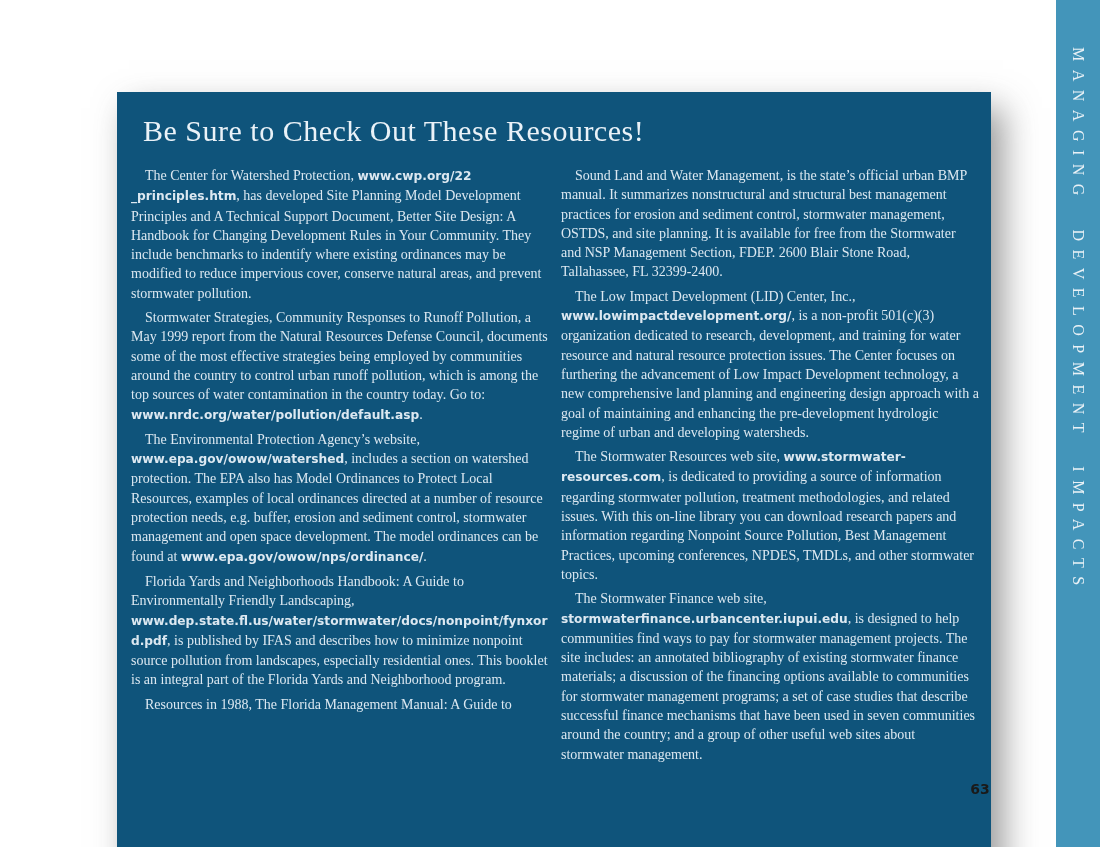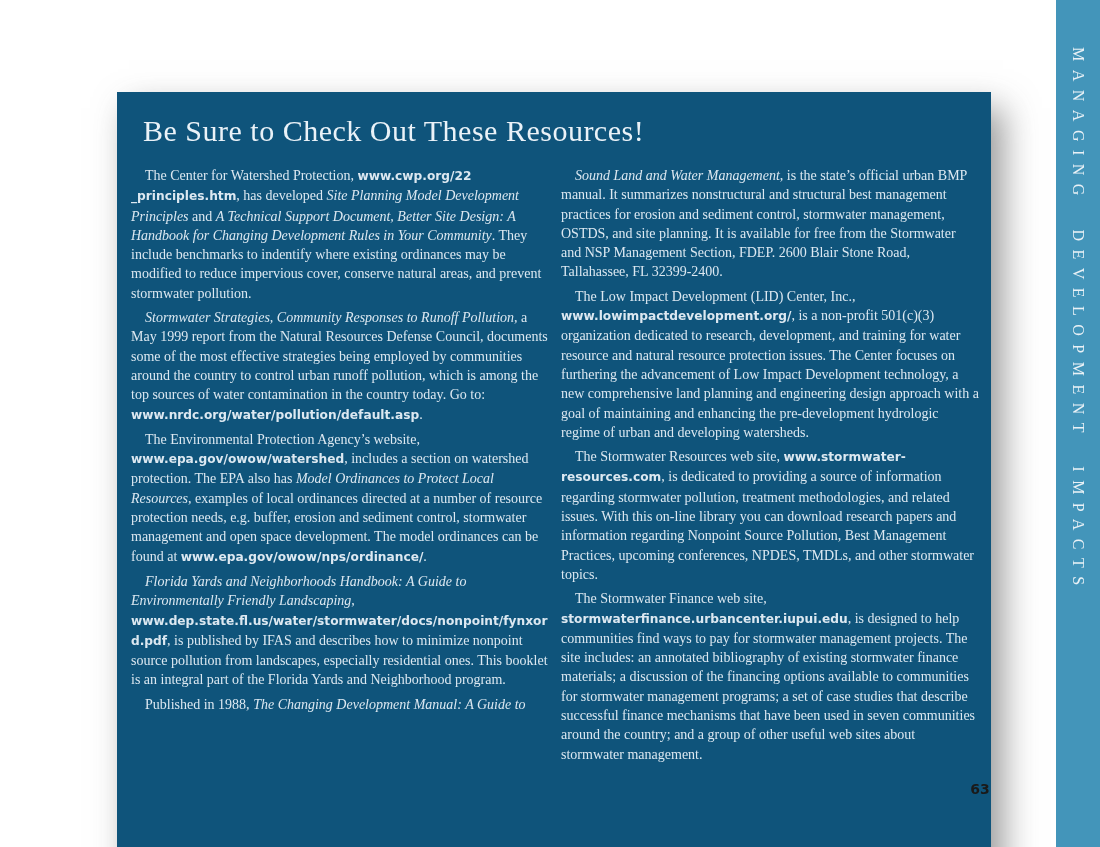--- a/index.html
+++ b/index.html
@@ -50,21 +50,21 @@
   .col{flex:1 1 0;min-width:0;}
 
   .para{
     font-size:14px;
     line-height:19.3px;
     color:var(--body-text);
     text-indent:14px;
     margin-bottom:5px;
   }
   .seg-n{font-family:"Liberation Serif",serif;}
-  .seg-i{font-family:"Liberation Serif",serif;font-style:italic;}
+  .seg-i{font-family:"Liberation Serif",serif;}
   .seg-b{
     font-family:"DejaVu Sans","Liberation Sans",sans-serif;
     font-weight:bold;
     font-size:12.2px;
     overflow-wrap:anywhere;
   }
 
   .page-number{
     position:absolute;left:960px;top:781px;width:40px;
     text-align:center;
@@ -82,21 +82,21 @@
 </div>
 
 <div class="panel">
   <h1 class="panel-title">Be Sure to Check Out These Resources!</h1>
   <div class="columns">
     <div class="col" id="col-left">
         <p class="para"><span class="seg-n">The Center for Watershed Protection, </span><span class="seg-b">www.cwp.org/22 _principles.htm</span><span class="seg-n">, has developed </span><span class="seg-i">Site Planning Model Development Principles</span><span class="seg-n"> and </span><span class="seg-i">A Technical Support Document, Better Site Design: A Handbook for Changing Development Rules in Your Community</span><span class="seg-n">. They include benchmarks to indentify where existing ordinances may be modified to reduce impervious cover, conserve natural areas, and prevent stormwater pollution.</span></p>
         <p class="para"><span class="seg-i">Stormwater Strategies, Community Responses to Runoff Pollution</span><span class="seg-n">, a May 1999 report from the Natural Resources Defense Council, documents some of the most effective strategies being employed by communities around the country to control urban runoff pollution, which is among the top sources of water contamination in the country today. Go to: </span><span class="seg-b">www.nrdc.org/water/pollution/default.asp</span><span class="seg-n">.</span></p>
         <p class="para"><span class="seg-n">The Environmental Protection Agency’s website, </span><span class="seg-b">www.epa.gov/owow/watershed</span><span class="seg-n">,  includes a section on watershed protection. The EPA also has </span><span class="seg-i">Model Ordinances to Protect Local Resources</span><span class="seg-n">, examples of local ordinances directed at a number of resource protection needs, e.g. buffer, erosion and sediment control, stormwater management and open space development. The model ordinances can be found at </span><span class="seg-b">www.epa.gov/owow/nps/ordinance/</span><span class="seg-n">.</span></p>
         <p class="para"><span class="seg-i">Florida Yards and Neighborhoods Handbook: A Guide to Environmentally Friendly Landscaping</span><span class="seg-n">, </span><span class="seg-b">www.dep.state.fl.us/water/stormwater/docs/nonpoint/fynxord.pdf</span><span class="seg-n">, is published by IFAS and describes how to minimize nonpoint source pollution from landscapes, especially residential ones. This booklet is an integral part of the Florida Yards and Neighborhood program.</span></p>
-        <p class="para"><span class="seg-n">Published in 1988, </span><span class="seg-i">The Changing Development Manual: A Guide to</span></p>
+        <p class="para"><span class="seg-n">Resources in 1988, </span><span class="seg-i">The Florida Management Manual: A Guide to</span></p>
       </div>
     <div class="col" id="col-right">
         <p class="para"><span class="seg-i">Sound Land and Water Management</span><span class="seg-n">, is the state’s official urban BMP manual. It summarizes nonstructural and structural best management practices for erosion and sediment control, stormwater management, OSTDS, and site planning. It is available for free from the Stormwater and NSP Management Section, FDEP. 2600 Blair Stone Road, Tallahassee, FL 32399-2400.</span></p>
         <p class="para"><span class="seg-n">The Low Impact Development (LID) Center, Inc., </span><span class="seg-b">www.lowimpactdevelopment.org/</span><span class="seg-n">, is a non-profit 501(c)(3) organization dedicated to research, development, and training for water resource and natural resource protection issues. The Center focuses on furthering the advancement of Low Impact Development technology, a new comprehensive land planning and engineering design approach with a goal of maintaining and enhancing the pre-development hydrologic regime of urban and developing watersheds.</span></p>
         <p class="para"><span class="seg-n">The Stormwater Resources web site, </span><span class="seg-b">www.stormwater-resources.com</span><span class="seg-n">, is dedicated to providing a source of information regarding stormwater pollution, treatment methodologies, and related issues. With this on-line library you can download research papers and information regarding Nonpoint Source Pollution, Best Management Practices, upcoming conferences, NPDES, TMDLs, and other stormwater topics.</span></p>
         <p class="para"><span class="seg-n">The Stormwater Finance web site, </span><span class="seg-b">stormwaterfinance.urbancenter.iupui.edu</span><span class="seg-n">, is designed to help communities find ways to pay for stormwater management projects. The site includes: an annotated bibliography of existing stormwater finance materials; a discussion of the financing options available to communities for stormwater management programs; a set of case studies that describe successful finance mechanisms that have been used in seven communities around the country; and a group of other useful web sites about stormwater management.</span></p>
       </div>
   </div>
 </div>
 

